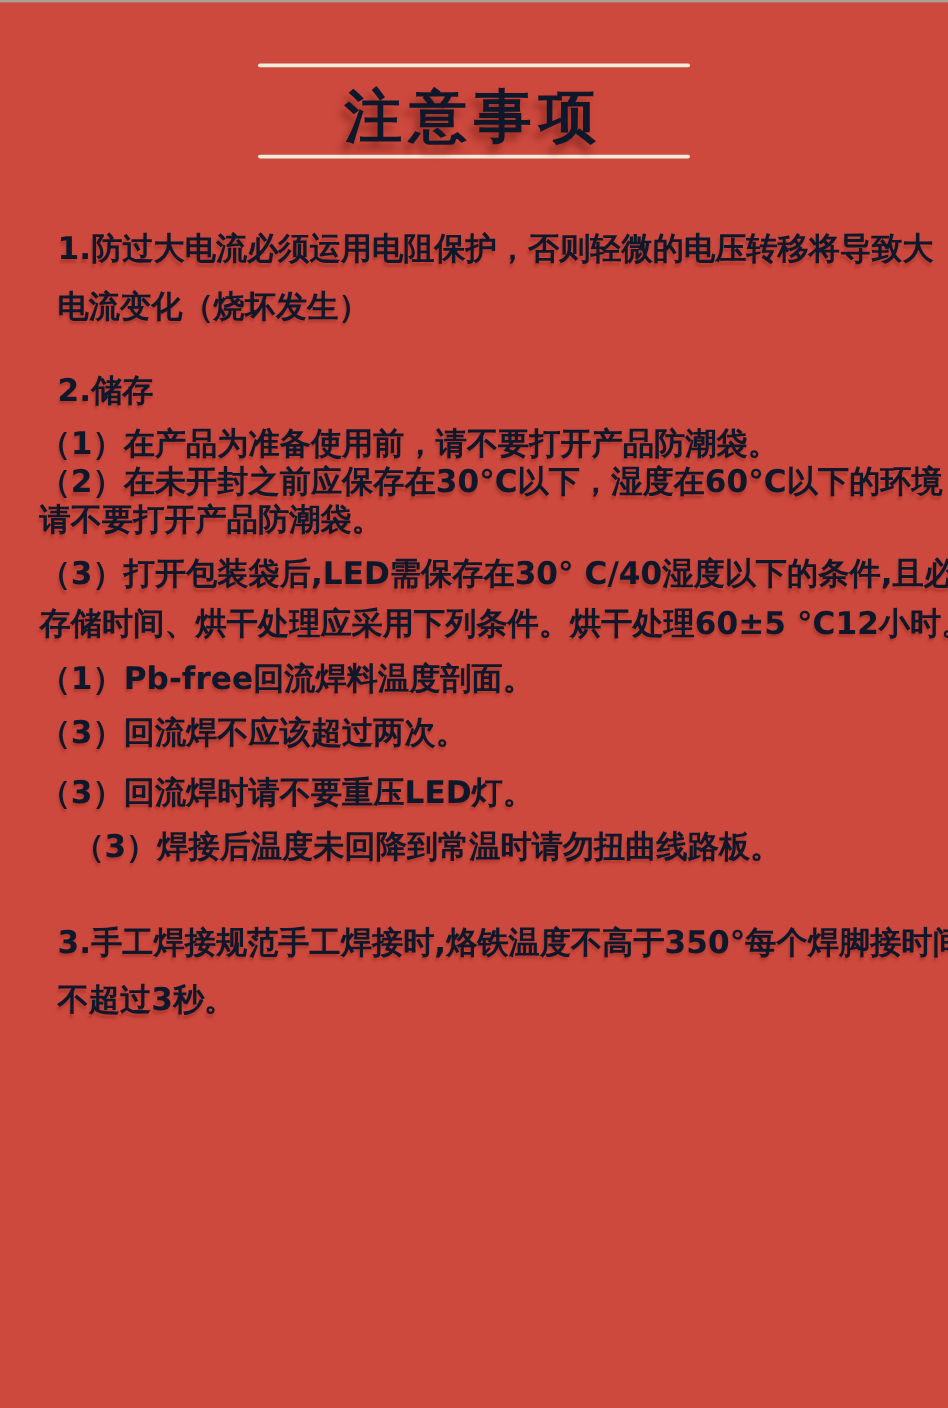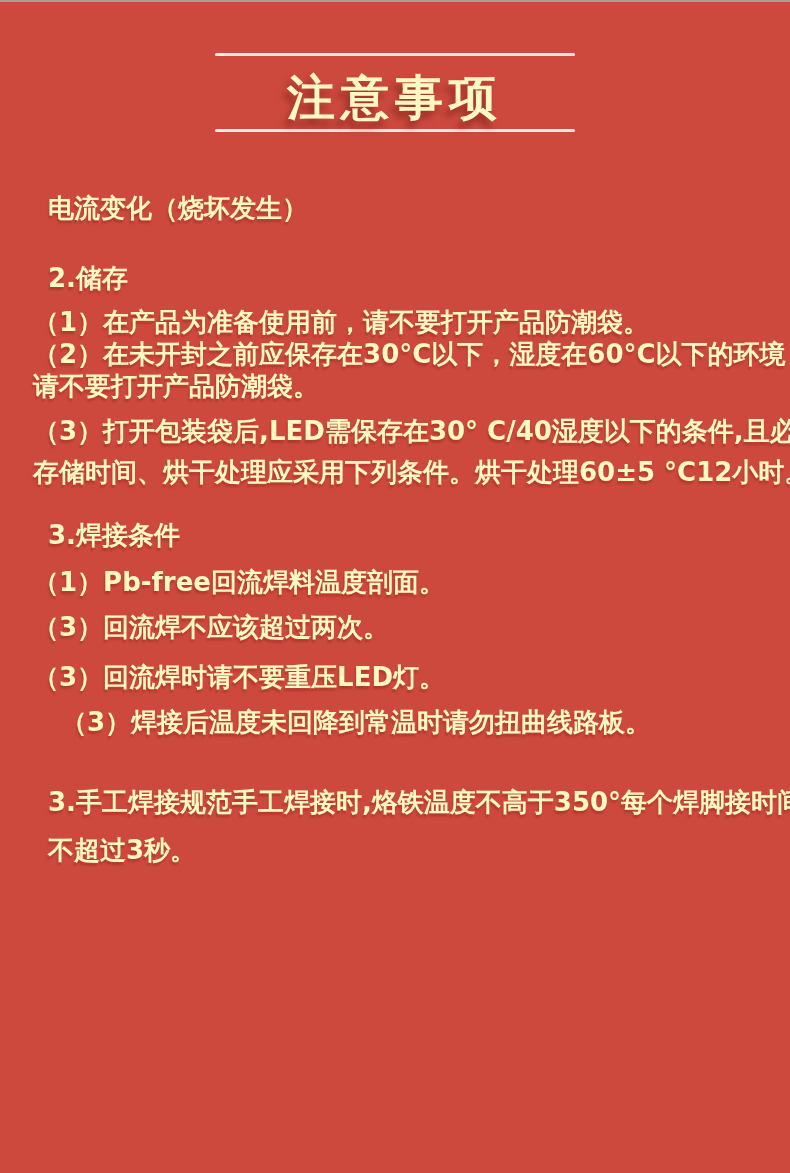--- a/index.html
+++ b/index.html
@@ -55,31 +55,32 @@
   .b6  { margin-top: 30px; }
   .b7  { margin-top: 14px; }
   .b8  { margin-top: 13px; }
   .b9  { margin-top: 18px; }
   .b10 { margin-top: 13px; margin-left: 28px; }
   .b11 { margin-top: 40px; }
 </style>
 </head>
 <body>
 
-<div class="page" style="background: rgb(205, 73, 62); color: #fef9c3;">
+<div class="page" style="background: rgb(205, 73, 62); color: #0f172a;">
   <div class="top-strip" style="background: rgb(168, 161, 147);"></div>
 
   <div class="header">
     <div class="divider top" style="background: rgb(242, 235, 217);"></div>
     <div class="title">注意事项</div>
     <div class="divider bottom" style="background: rgb(242, 235, 217);"></div>
   </div>
 
   <div class="content">
     <div class="block para b0">
+      <div class="line">1.防过大电流必须运用电阻保护，否则轻微的电压转移将导致大</div>
       <div class="line">电流变化（烧坏发生）</div>
     </div>
 
     <div class="block heading b1">
       <div class="line">2.储存</div>
     </div>
 
     <div class="block item b2">
       <div class="line">（1）在产品为准备使用前，请不要打开产品防潮袋。</div>
     </div>
@@ -90,23 +91,20 @@
     </div>
 
     <div class="block item b4">
       <div class="line">（3）打开包装袋后,LED需保存在30° C/40湿度以下的条件,且必</div>
     </div>
 
     <div class="block item b5">
       <div class="line">存储时间、烘干处理应采用下列条件。烘干处理60±5 °C12小时。</div>
     </div>
 
-    <div class="block heading b6">
-      <div class="line">3.焊接条件</div>
-    </div>
 
     <div class="block item b7">
       <div class="line">（1）Pb-free回流焊料温度剖面。</div>
     </div>
 
     <div class="block item b8">
       <div class="line">（3）回流焊不应该超过两次。</div>
     </div>
 
     <div class="block item b9">

